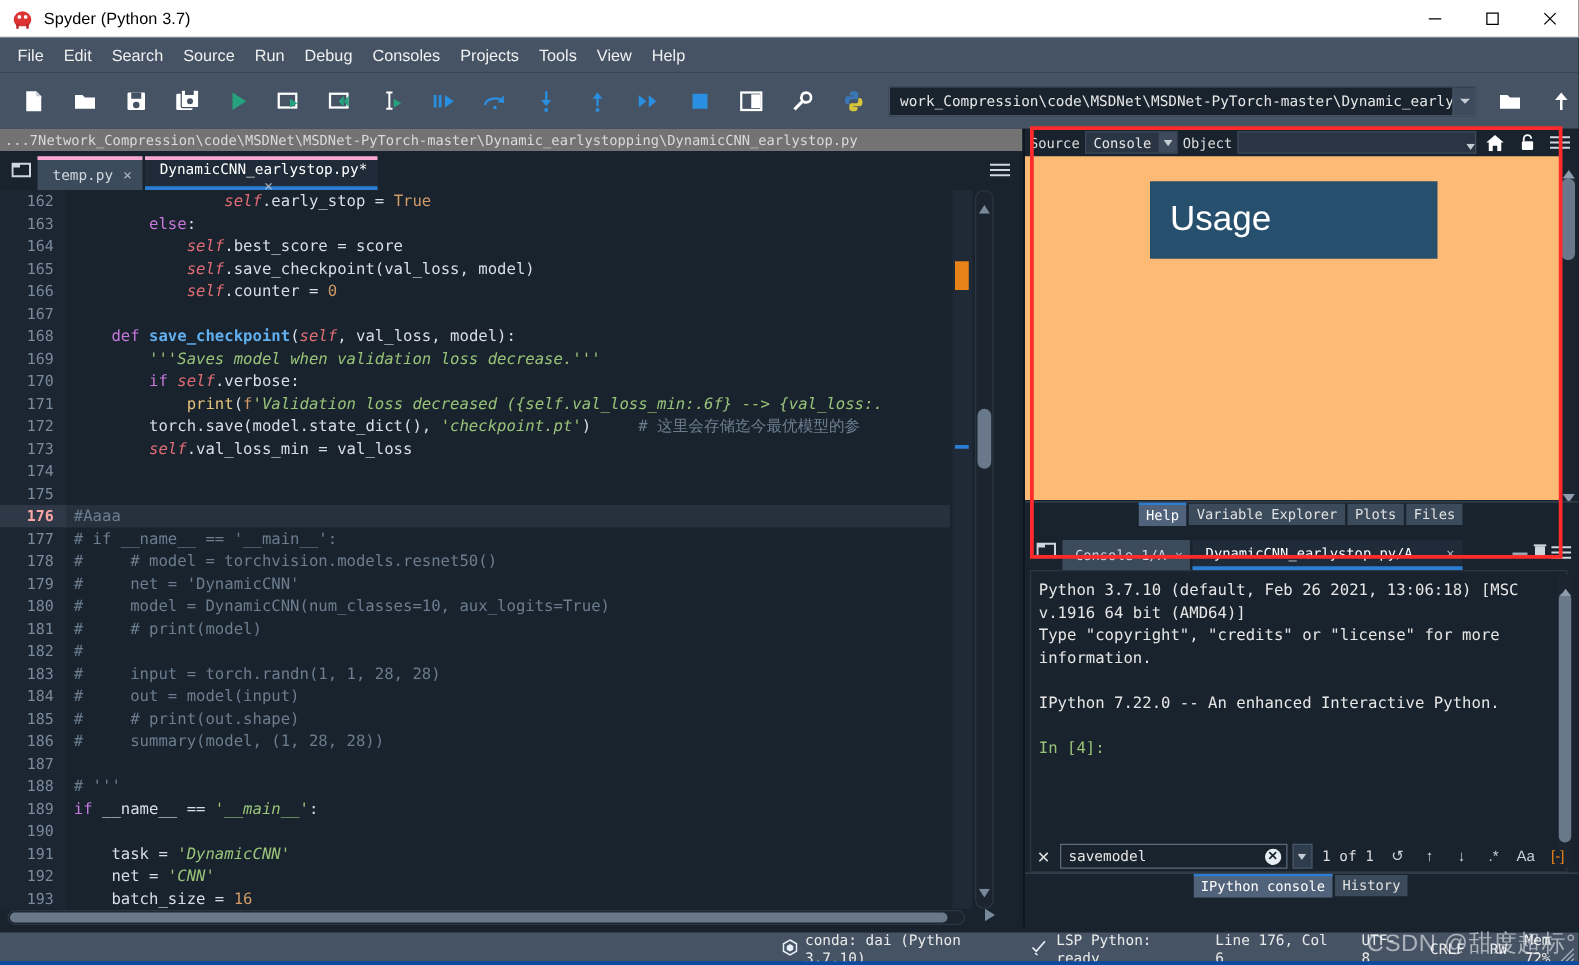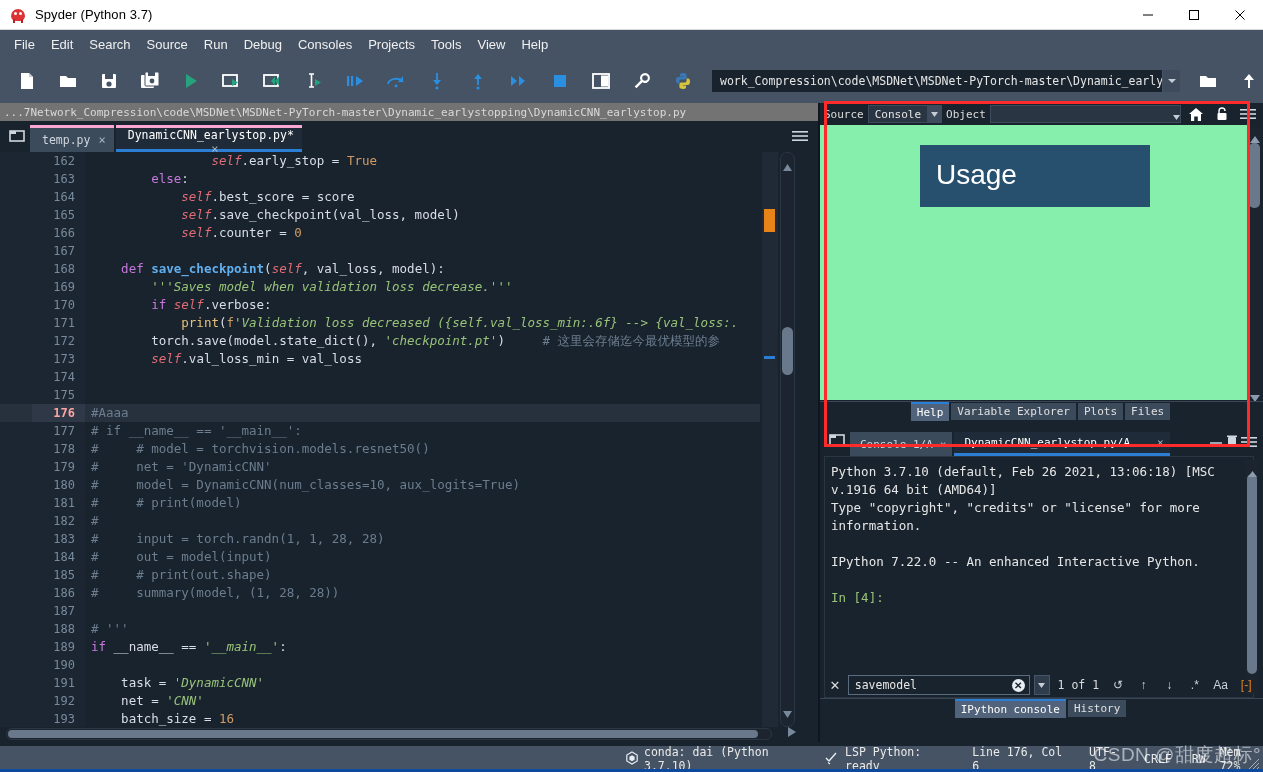--- a/index.html
+++ b/index.html
@@ -150,21 +150,20 @@
   .code-line {
     position: relative; height: 18px; line-height: 18px;
     font-family: "DejaVu Sans Mono", monospace; font-size: 12.5px;
     white-space: pre;
   }
   .code-line.hl { background: #27313d; }
   .ln {
     display: inline-block; width: 53px; text-align: right;
     padding-right: 10px; color: #788a9c; font-size: 12px;
     background: #1c2632;
-    margin-left: 32px;
   }
   .code-line.hl .ln { color: #fca5a5; font-weight: bold; background: #2e3847; }
   .ct { padding-left: 6px; }
   
   .kw   { color: #c678dd; }
   .kw2  { color: #e06c75; font-style: italic; }
   .fn   { color: #61afef; font-weight: bold; }
   .str  { color: #98c379; font-style: italic; }
   .num  { color: #d19a66; }
   .cmt  { color: #6b7d8f; }
@@ -232,21 +231,21 @@
   }
   .ht-input {
     height: 18px; flex: 1; background: #2a3543; border: 1px solid #3d4b5c;
     display: flex; align-items: center;
   }
   .ht-btn {
     width: 22px; height: 20px; display:flex; align-items:center; justify-content:center;
   }
   .help-body {
     position: absolute; top: 22px; left: 0; width: 429px; height: 275px;
-    background: #86efac; overflow: hidden;
+    background: #fdba74; overflow: hidden;
   }
   .help-card {
     position: absolute; left: 100px; top: 20px; width: 230px;
   }
   .help-card-header {
     background: #27506f; color: #fff;
     font-family: "Liberation Sans", sans-serif; font-size: 28px;
     padding: 14px 16px 16px 16px;
   }
   .help-card-body {

